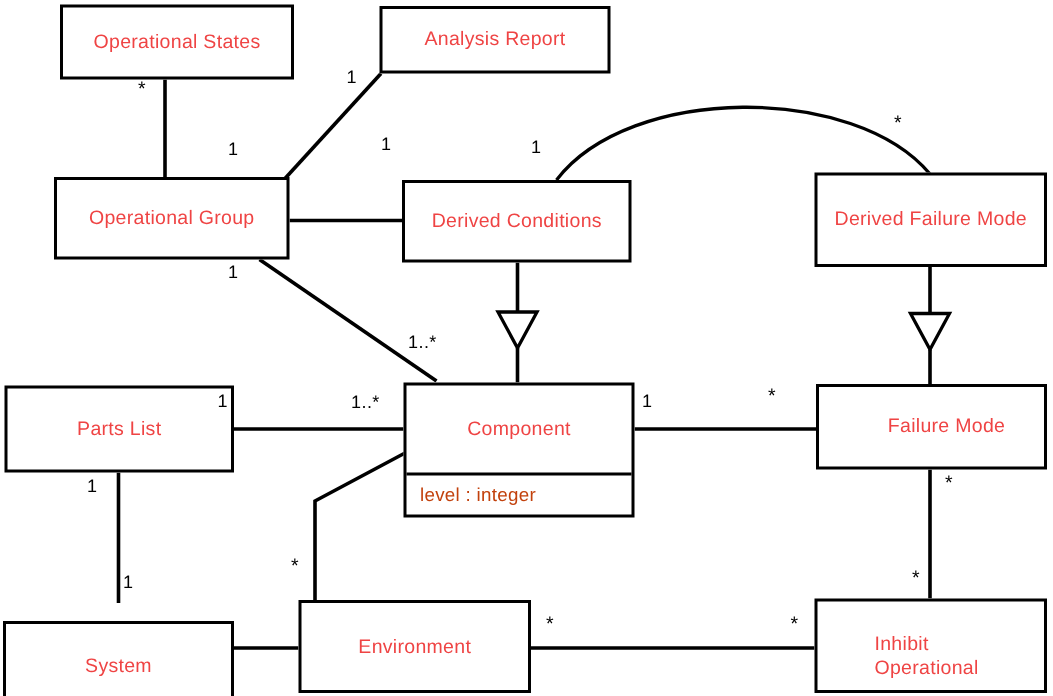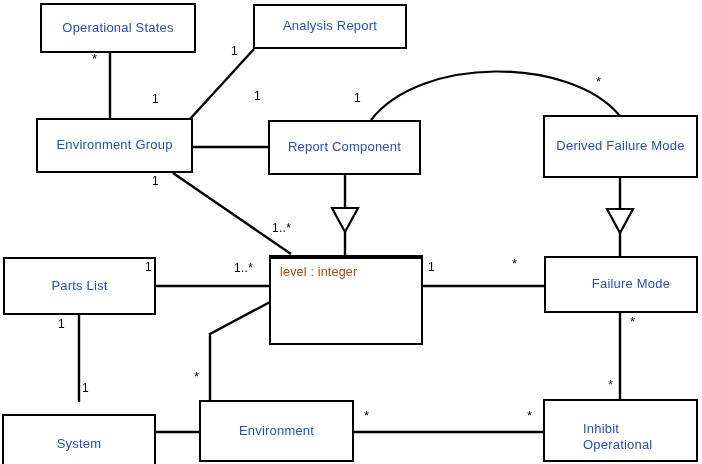--- a/index.html
+++ b/index.html
@@ -32,21 +32,21 @@
     flex-direction: column;
     z-index: 2;
   }
   .uml-name-compartment {
     flex: 1 1 auto;
     display: flex;
     align-items: center;
     justify-content: center;
     text-align: center;
     font-size: 13px;
-    color: #1d4ed8;
+    color: #ef4444;
     letter-spacing: 0.2px;
     line-height: 1.25;
     padding: 0 4px;
   }
   .uml-name-compartment.multiline {
     align-items: flex-start;
     justify-content: flex-start;
     padding-top: 20px;
     padding-left: 38px;
     text-align: left;
@@ -116,36 +116,37 @@
 
   <div class="uml-class" style="left:40px; top:3px; width:156px; height:50px;">
     <div class="uml-name-compartment">Operational States</div>
   </div>
 
   <div class="uml-class" style="left:253px; top:4px; width:154px; height:45px;">
     <div class="uml-name-compartment">Analysis Report</div>
   </div>
 
   <div class="uml-class" style="left:36px; top:118px; width:157px; height:55px;">
-    <div class="uml-name-compartment">Environment Group</div>
+    <div class="uml-name-compartment">Operational Group</div>
   </div>
 
   <div class="uml-class" style="left:268px; top:120px; width:153px; height:55px;">
-    <div class="uml-name-compartment">Report Component</div>
+    <div class="uml-name-compartment">Derived Conditions</div>
   </div>
 
   <div class="uml-class" style="left:543px; top:115px; width:155px; height:63px;">
     <div class="uml-name-compartment">Derived Failure Mode</div>
   </div>
 
   <div class="uml-class" style="left:3px; top:257px; width:153px; height:58px;">
     <div class="uml-name-compartment">Parts List</div>
   </div>
 
   <div class="uml-class" style="left:269px; top:255px; width:154px; height:90px;">
+    <div class="uml-name-compartment">Component</div>
     <div class="uml-attr-compartment">level : integer</div>
   </div>
 
   <div class="uml-class" style="left:544px; top:256px; width:154px; height:57px;padding-left:20px;">
     <div class="uml-name-compartment">Failure Mode</div>
   </div>
 
   <div class="uml-class" style="left:2px; top:414px; width:154px; height:60px;align-items:center;">
     <div class="uml-name-compartment">System</div>
   </div>

